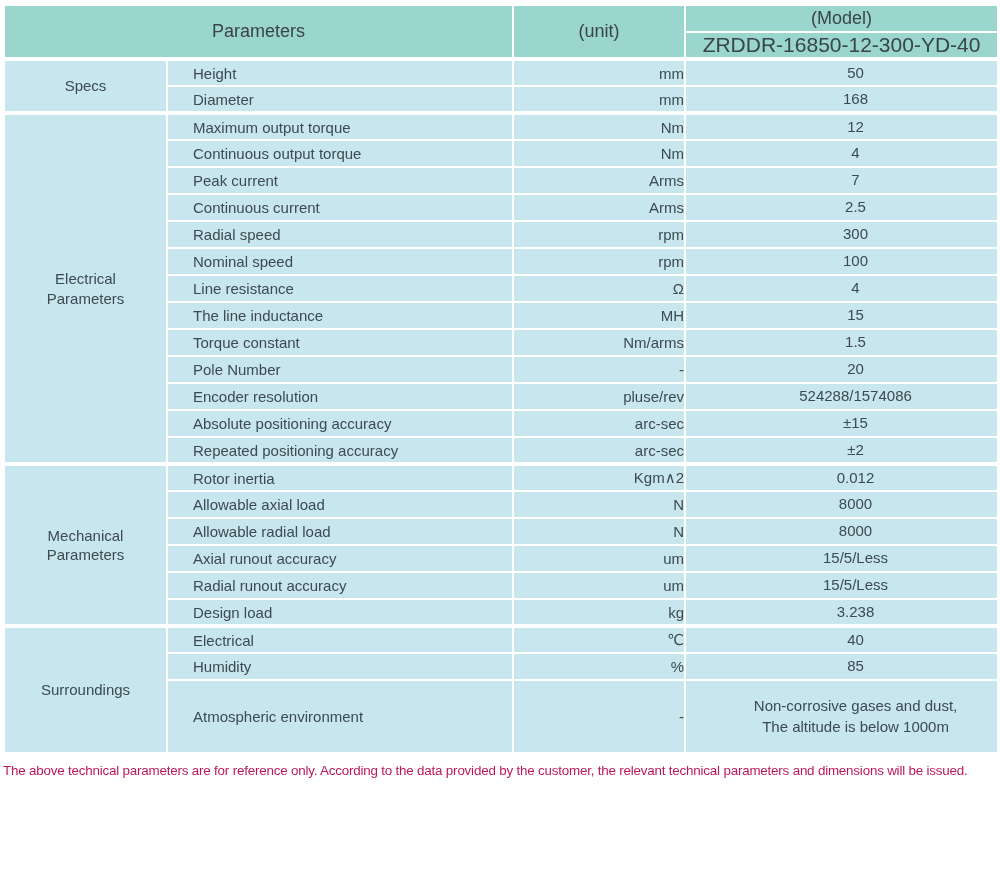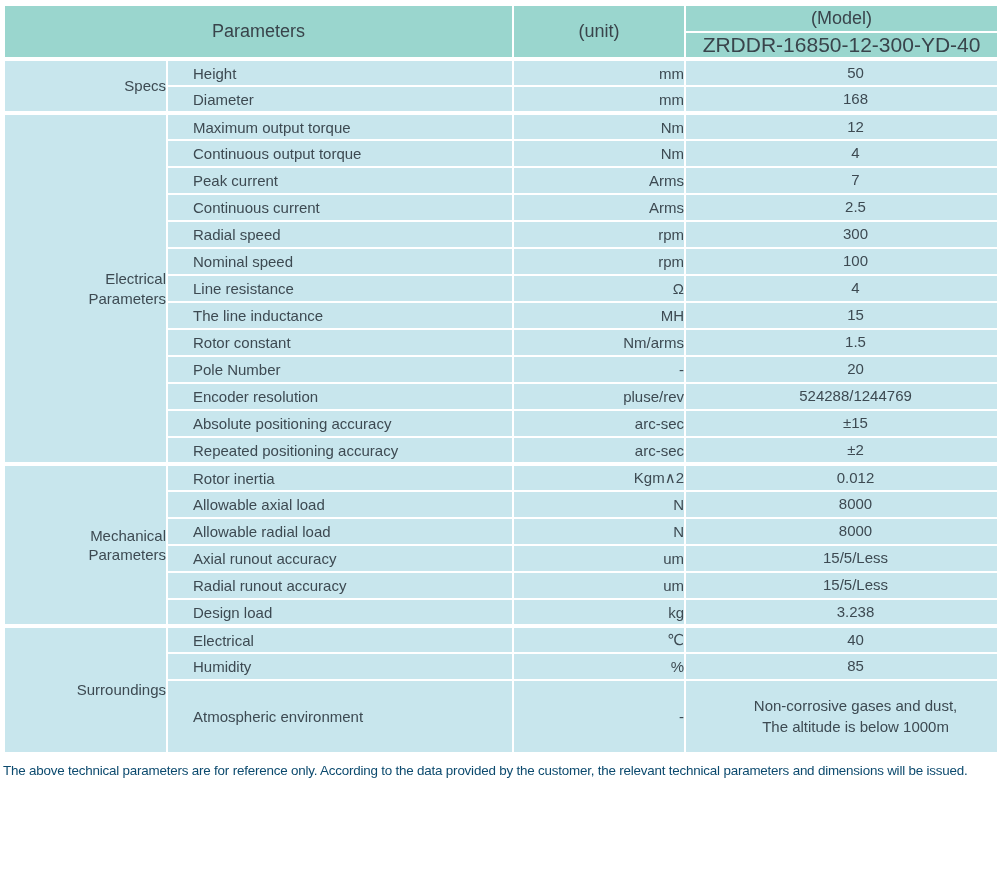--- a/index.html
+++ b/index.html
@@ -47,31 +47,31 @@
   }
   tbody td {
     background: var(--cell-bg);
     font-size: 15px;
     height: 27px;
   }
   tbody tr.section-start td { border-top: 4px solid var(--border); }
   td.param-cell  { text-align: left; padding-left: 25px; margin-left: 20px; }
   td.unit-cell   { text-align: right; }
   td.value-cell  { text-align: center; white-space: pre-line; line-height: 1.35; padding-left: 28px; }
-  td.group-cell  { text-align: right; }
+  td.group-cell  { text-align: center; }
   td.group-cell .group-label {
     display: inline-block;
     max-width: 100px;
     line-height: 1.3;
   }
   tr.tall td { height: 73px; }
   .footer-note {
     margin-top: 9px;
     font-size: 13.4px;
-    color: #0c4a6e;
+    color: #be185d;
     letter-spacing: -0.2px;
     white-space: nowrap;
   }
 </style>
 </head>
 <body>
 
 <div class="page">
   <table class="spec-table">
     <colgroup>
@@ -137,33 +137,33 @@
           <td class="param-cell">Line resistance</td>
           <td class="unit-cell">Ω</td>
           <td class="value-cell">4</td>
         </tr>
         <tr>
           <td class="param-cell">The line inductance</td>
           <td class="unit-cell">MH</td>
           <td class="value-cell">15</td>
         </tr>
         <tr>
-          <td class="param-cell">Rotor constant</td>
+          <td class="param-cell">Torque constant</td>
           <td class="unit-cell">Nm/arms</td>
           <td class="value-cell">1.5</td>
         </tr>
         <tr>
           <td class="param-cell">Pole Number</td>
           <td class="unit-cell">-</td>
           <td class="value-cell">20</td>
         </tr>
         <tr>
           <td class="param-cell">Encoder resolution</td>
           <td class="unit-cell">pluse/rev</td>
-          <td class="value-cell">524288/1244769</td>
+          <td class="value-cell">524288/1574086</td>
         </tr>
         <tr>
           <td class="param-cell">Absolute positioning accuracy</td>
           <td class="unit-cell">arc-sec</td>
           <td class="value-cell">±15</td>
         </tr>
         <tr>
           <td class="param-cell">Repeated positioning accuracy</td>
           <td class="unit-cell">arc-sec</td>
           <td class="value-cell">±2</td>

